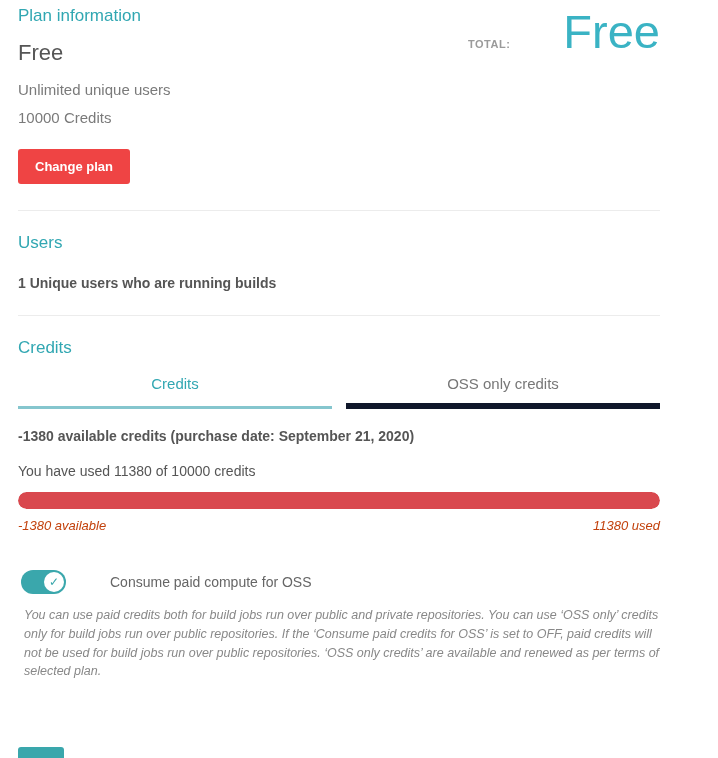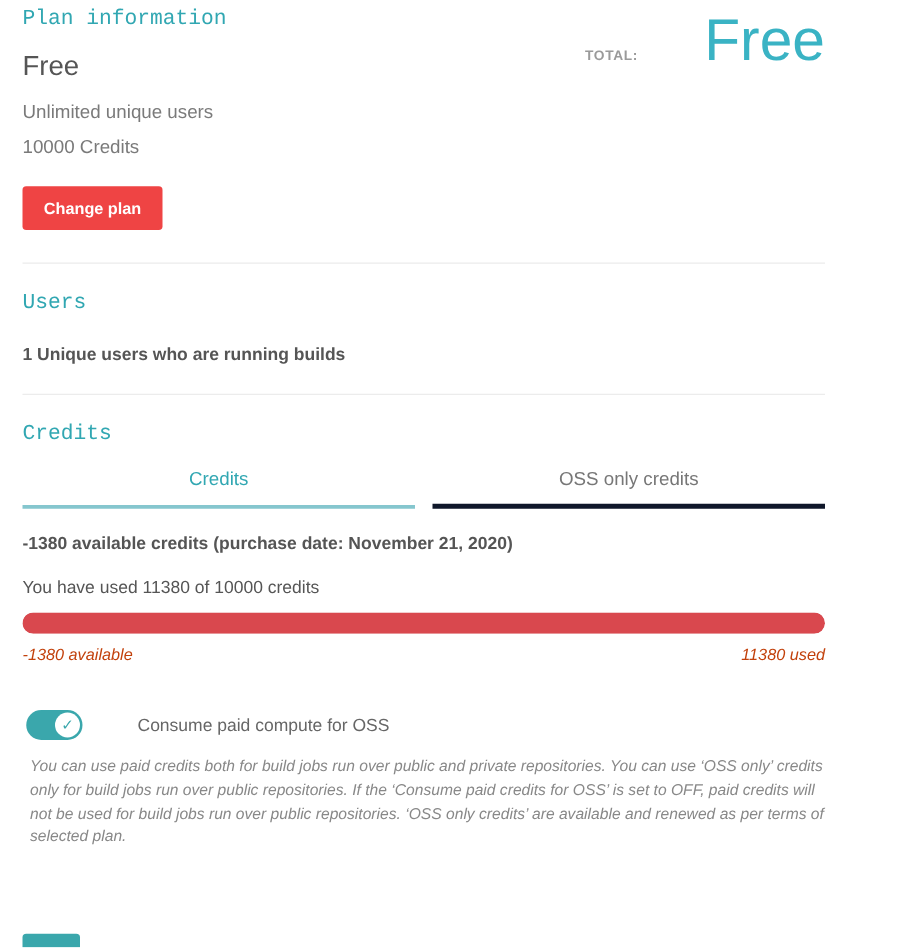--- a/index.html
+++ b/index.html
@@ -16,21 +16,20 @@
     position: relative;
     margin: 0 58px 0 18px; 
     width: 642px;
     padding-top: 5px;
   }
   .section-heading {
     color: #31a7b2;
     font-size: 17px;
     font-weight: 400;
     line-height: 22px;
-    font-family: Liberation Mono, monospace;
   }
   .plan-name {
     margin-top: 13px;
     font-size: 22px;
     font-weight: 400;
     color: #555;
   }
   .feature-list { margin-top: 10px; list-style: none; }
   .feature-list li {
     font-size: 15px;
@@ -94,21 +93,21 @@
     display: flex;
     gap: 14px;
     margin-top: 11px;
   }
   .tab {
     flex: 1;
     text-align: center;
     font-size: 15px;
     color: #777;
     padding: 5px 0 11px;
-    border-bottom: 4px solid #0f172a;
+    border-bottom: 6px solid #0f172a;
     cursor: pointer;
   }
   .tab.active {
     color: #31a7b2;
     padding-bottom: 10px;
     border-bottom: 3px solid #85c6ce;
   }
   .credits-summary { margin-top: 19px; }
   .usage-text {
     margin-top: 19px;
@@ -222,21 +221,21 @@
     <hr class="divider divider-2">
 
     <div class="credits-section">
       <div class="section-heading credits-heading">Credits</div>
 
       <div class="tabs">
         <div class="tab active">Credits</div>
         <div class="tab">OSS only credits</div>
       </div>
 
-      <div class="bold-line credits-summary">-1380 available credits (purchase date: November 21, 2020)</div>
+      <div class="bold-line credits-summary">-1380 available credits (purchase date: September 21, 2020)</div>
       <div class="usage-text">You have used 11380 of 10000 credits</div>
 
       <div class="progress">
         <div class="progress-fill" style="width: 100%;"></div>
       </div>
       <div class="progress-labels">
         <span>-1380 available</span>
         <span>11380 used</span>
       </div>
 

